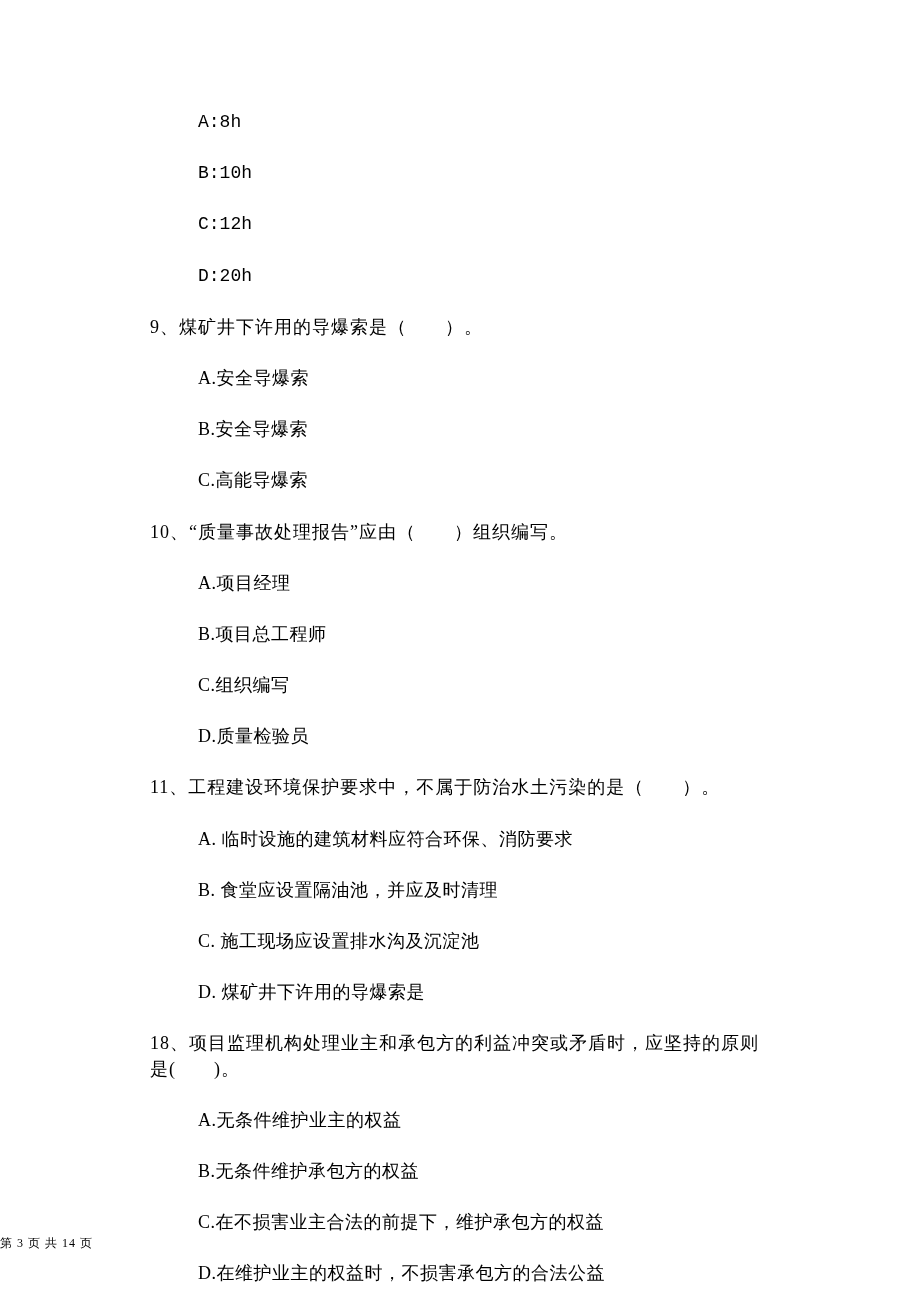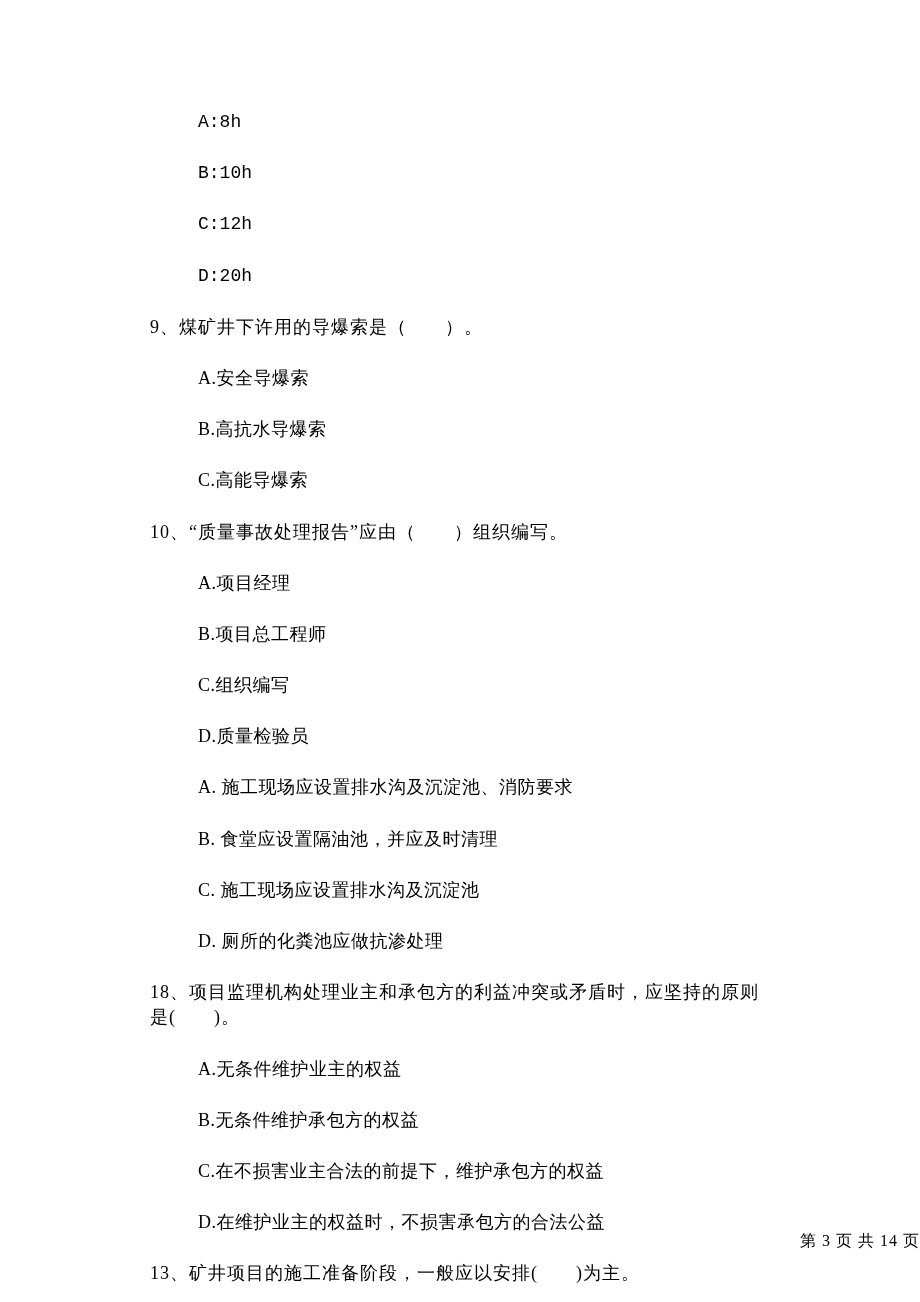--- a/index.html
+++ b/index.html
@@ -32,57 +32,58 @@
     letter-spacing: 1px;
   }
   .option-block .option-line {
     margin-left: 48px;
   }
   .footer {
     position: absolute;
     bottom: 50px;
     left: 0;
     right: 0;
-    text-align: right;
-    font-size: 16px;
+    text-align: left;
+    font-size: 12px;
     letter-spacing: 1px;
   }
 </style>
 </head>
 <body>
 
 <div class="page">
 
   <div class="option-block">
     <div class="option-line mono">A:8h</div>
     <div class="option-line mono">B:10h</div>
     <div class="option-line mono">C:12h</div>
     <div class="option-line mono">D:20h</div>
   </div>
 
   <div class="question-line">9、煤矿井下许用的导爆索是（　　）。</div>
   <div class="option-block">
     <div class="option-line">A.安全导爆索</div>
-    <div class="option-line">B.高抗水导爆索</div>
+    <div class="option-line">B.安全导爆索</div>
     <div class="option-line">C.高能导爆索</div>
   </div>
 
   <div class="question-line">10、“质量事故处理报告”应由（　　）组织编写。</div>
   <div class="option-block">
     <div class="option-line">A.项目经理</div>
     <div class="option-line">B.项目总工程师</div>
     <div class="option-line">C.组织编写</div>
     <div class="option-line">D.质量检验员</div>
   </div>
 
+  <div class="question-line">11、工程建设环境保护要求中，不属于防治水土污染的是（　　）。</div>
   <div class="option-block">
-    <div class="option-line">A.  施工现场应设置排水沟及沉淀池、消防要求</div>
+    <div class="option-line">A.  临时设施的建筑材料应符合环保、消防要求</div>
     <div class="option-line">B.  食堂应设置隔油池，并应及时清理</div>
     <div class="option-line">C.  施工现场应设置排水沟及沉淀池</div>
-    <div class="option-line">D.  厕所的化粪池应做抗渗处理</div>
+    <div class="option-line">D.  煤矿井下许用的导爆索是</div>
   </div>
 
   <div class="question-line">18、项目监理机构处理业主和承包方的利益冲突或矛盾时，应坚持的原则是(　　)。</div>
   <div class="option-block">
     <div class="option-line">A.无条件维护业主的权益</div>
     <div class="option-line">B.无条件维护承包方的权益</div>
     <div class="option-line">C.在不损害业主合法的前提下，维护承包方的权益</div>
     <div class="option-line">D.在维护业主的权益时，不损害承包方的合法公益</div>
   </div>
 

